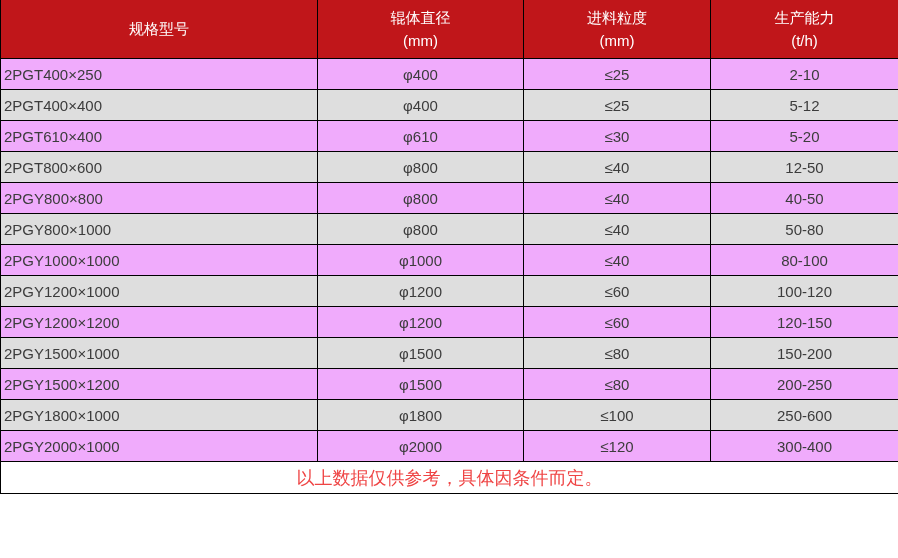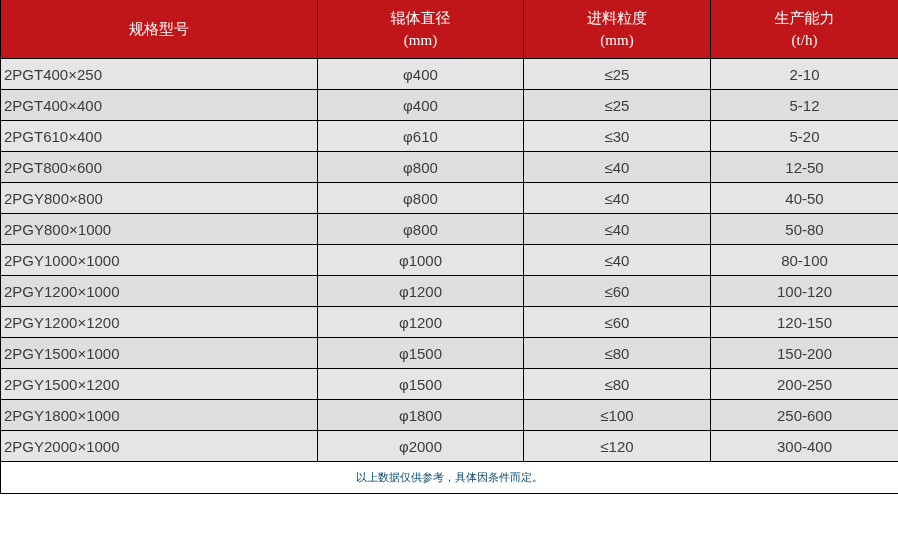--- a/index.html
+++ b/index.html
@@ -33,45 +33,45 @@
     font-size: 15px;
     font-weight: normal;
     height: 58px;
     border: 1px solid #000;
     border-top: none;
     text-align: center;
     vertical-align: middle;
     padding: 0;
     line-height: 1.55;
   }
-  thead th .unit { display: block; font-family: Liberation Serif, serif; }
+  thead th .unit { display: block; }
 
   tbody td {
     height: 30px;
     border: 1px solid #000;
     font-size: 15px;
     color: #3C3C3C;
     text-align: center;
     vertical-align: middle;
     padding: 0;
-    background: #e5e5e5;
+    background: #f0abfc;
     white-space: nowrap;
     overflow: hidden;
   }
   tbody tr:nth-child(even) td { background: #DEDEDE; }
   tbody td.model-cell {
     text-align: left;
     padding-left: 3px;
   }
   tfoot td {
     height: 31px;
     border: 1px solid #000;
     border-top: 1px solid #000;
-    font-size: 11px;
-    color: #0c4a6e;
+    font-size: 18px;
+    color: #ef4444;
     text-align: center;
     vertical-align: middle;
     background: #ffffff;
     padding: 0;
   }
 </style>
 </head>
 <body>
 
 <div class="table-wrap">

